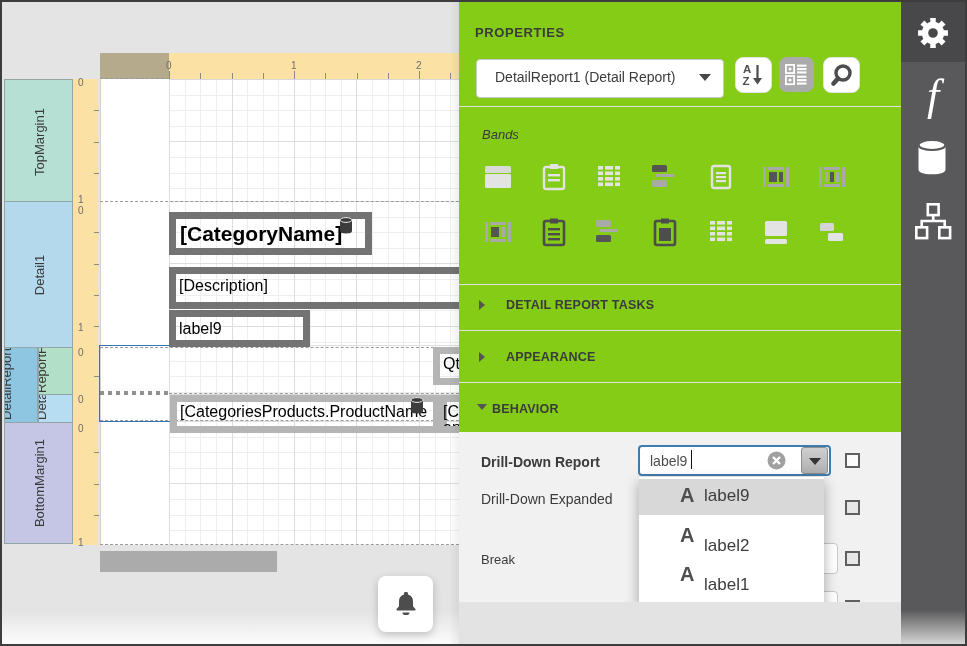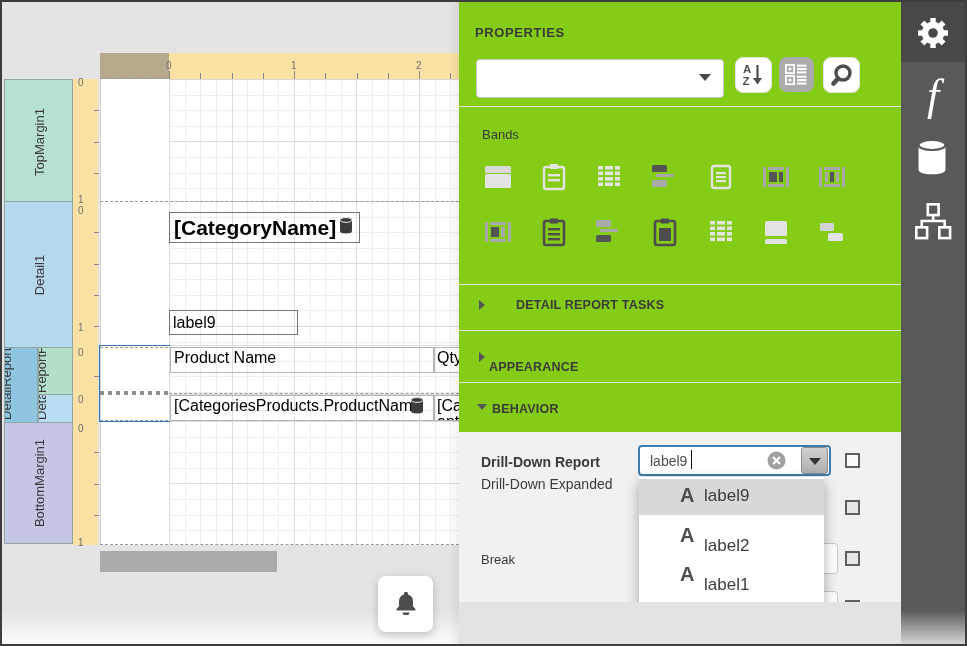--- a/index.html
+++ b/index.html
@@ -10,21 +10,21 @@
 #design{position:absolute;left:2px;top:2px;width:457px;height:642px;background:#e4e4e4;overflow:hidden;}
 .band-label{position:absolute;border:1px solid #94a5a5;color:#3a3a3a;font-size:13px;}
 .band-label{overflow:hidden;}
 .band-label span{position:absolute;left:50%;top:50%;transform:translate(-50%,-50%) rotate(-90deg);white-space:nowrap;}
 .band-label .bclip{position:absolute;left:calc(50% - 7px);bottom:2px;top:auto;white-space:nowrap;transform-origin:left bottom;transform:rotate(-90deg);}
 .gridband{position:absolute;background-image:
  repeating-linear-gradient(to right,#dddddd 0 1px,transparent 1px 62.5px),
  repeating-linear-gradient(to bottom,#dddddd 0 1px,transparent 1px 62.5px),
  repeating-linear-gradient(to right,#eeeeee 0 1px,transparent 1px 15.625px),
  repeating-linear-gradient(to bottom,#eeeeee 0 1px,transparent 1px 15.625px);}
-.ctrl{position:absolute;border:1px solid #737373;background:transparent;color:#000;overflow:hidden;}
+.ctrl{position:absolute;border:7px solid #737373;background:transparent;color:#000;overflow:hidden;}
 .hdash{position:absolute;border-top:1px dashed #9a9a9a;height:0;}
 .num{position:absolute;color:#6d6d6d;font-size:10px;}
 .vtick{position:absolute;background:#8a8a8a;width:1px;}
 .htick{position:absolute;background:#8a8a8a;height:1px;}
 
 #panel{position:absolute;left:459px;top:2px;width:442px;height:600px;background:#84cc16;overflow:hidden;}
 .sechead{position:absolute;font-weight:bold;font-size:12.5px;color:#3b3b3b;letter-spacing:0.2px;}
 .divider{position:absolute;left:0;width:442px;height:1px;background:#e2e2e2;}
 .proplabel{position:absolute;left:22px;font-size:13px;color:#3b3b3b;}
 .cb{position:absolute;left:386px;width:15px;height:15px;border:2px solid #5f5f5f;background:#fbfbfb;box-sizing:border-box;}
@@ -124,22 +124,22 @@
 
   <div class="a" style="left:97px;top:343px;width:71px;height:1px;background:#3176b3;"></div>
   <div class="a" style="left:97px;top:419px;width:71px;height:1px;background:#3176b3;"></div>
   <div class="a" style="left:97px;top:343px;width:1px;height:77px;background:#3176b3;"></div>
 
   <div class="ctrl" style="left:167px;top:210px;width:185px;height:29px;font-weight:bold;font-size:21px;line-height:30px;padding-left:4px;">[CategoryName]</div>
   <svg class="a" width="14" height="17" viewBox="0 0 14 17" style="left:337px;top:215px;">
         <path d="M1 3 Q1 0.5 7 0.5 Q13 0.5 13 3 L13 14 Q13 16.5 7 16.5 Q1 16.5 1 14 Z" fill="#3c3c3c"></path>
         <ellipse cx="7" cy="3" rx="6" ry="2.4" fill="#3c3c3c" stroke="#e9e9e9" stroke-width="1"></ellipse>
       </svg>
+  <div class="ctrl" style="left:167px;top:265px;width:292px;height:28px;font-size:16px;line-height:24px;padding-left:3px;border-right:none;">[Description]</div>
   <div class="ctrl" style="left:167px;top:308px;width:124px;height:23px;font-size:16px;line-height:23px;padding-left:3px;">label9</div>
-  <div class="ctrl" style="left:168px;top:345px;width:260px;height:24px;font-size:16px;line-height:20px;padding-left:3px;border-color:#b5b5b5;">Product Name</div>
   <div class="ctrl" style="left:431px;top:345px;width:28px;height:24px;font-size:16px;line-height:20px;padding-left:3px;border-color:#b5b5b5;border-right:none;">Qty</div>
   <div class="ctrl" style="left:168px;top:393px;width:260px;height:24px;font-size:16px;line-height:20px;padding-left:3px;border-color:#b5b5b5;">[CategoriesProducts.ProductName</div>
   <svg class="a" width="14" height="17" viewBox="0 0 14 17" style="left:408px;top:395px;">
         <path d="M1 3 Q1 0.5 7 0.5 Q13 0.5 13 3 L13 14 Q13 16.5 7 16.5 Q1 16.5 1 14 Z" fill="#3c3c3c"></path>
         <ellipse cx="7" cy="3" rx="6" ry="2.4" fill="#3c3c3c" stroke="#e9e9e9" stroke-width="1"></ellipse>
       </svg>
   <div class="ctrl" style="left:431px;top:393px;width:28px;height:24px;font-size:16px;border-color:#b5b5b5;border-right:none;">
         <span style="position:absolute;left:3px;top:1px;white-space:nowrap;">[Categ</span>
         <span style="position:absolute;left:3px;top:17px;white-space:nowrap;">antity</span>
       </div>
@@ -155,20 +155,21 @@
     <path d="M8.5 22.5 a3.5 2.6 0 0 0 7 0 z" fill="#4d4d4d"></path>
   </svg>
 
   <div class="a" style="left:447px;top:0;width:10px;height:642px;background:linear-gradient(to right,rgba(0,0,0,0),rgba(0,0,0,0.06));"></div>
 </div>
 
 <div id="panel">
   <div class="a" style="left:16px;top:23px;font-weight:bold;font-size:13px;color:#3b3b3b;letter-spacing:0.6px;">PROPERTIES</div>
 
   <div class="a" style="left:17px;top:57px;width:246px;height:37px;border:1px solid #c8c8c8;border-radius:4px;background:#fff;"></div>
+  <div class="a" style="left:36px;top:67px;font-size:14px;color:#3b3b3b;">DetailReport1 (Detail Report)</div>
   <div class="a" style="left:240px;top:72px;width:0;height:0;border-left:6.5px solid transparent;border-right:6.5px solid transparent;border-top:7.5px solid #474747;"></div>
 
   <div class="a" style="left:276px;top:55px;width:35px;height:34px;border:1px solid #e2e2e2;border-radius:8px;background:#fff;"></div>
   <svg class="a" width="35" height="34" viewBox="0 0 35 34" style="left:276px;top:55px;">
     <text x="8" y="16" font-size="11.5" font-weight="bold" fill="#4d4d4d" font-family="Liberation Sans">A</text>
     <text x="7.5" y="28" font-size="11.5" font-weight="bold" fill="#4d4d4d" font-family="Liberation Sans">Z</text>
     <path d="M22.5 8 L22.5 22" stroke="#4d4d4d" stroke-width="2.2" fill="none"></path>
     <path d="M18 21 L27 21 L22.5 27.5 Z" fill="#4d4d4d"></path>
   </svg>
 
@@ -188,21 +189,21 @@
           <rect x="14" y="20.5" width="9.5" height="2.1"></rect>
     </g>
   </svg>
 
   <div class="a" style="left:364px;top:55px;width:35px;height:34px;border:1px solid #e2e2e2;border-radius:8px;background:#fff;"></div>
   <svg class="a" width="35" height="34" viewBox="0 0 35 34" style="left:364px;top:55px;">
     <circle cx="20" cy="16" r="7" fill="none" stroke="#4d4d4d" stroke-width="3.4"></circle>
     <path d="M15 21.5 L10.5 26.5" stroke="#4d4d4d" stroke-width="4.6" stroke-linecap="round"></path>
   </svg>
   <div class="divider" style="top:104px;"></div>
-  <div class="a" style="left:23px;top:125px;font-size:13px;color:#3b3b3b;">Bands</div>
+  <div class="a" style="left:23px;top:125px;font-size:13px;color:#3b3b3b;font-style:italic;">Bands</div>
 
   <div id="bandicons">
         <svg class="a" width="28" height="30" viewBox="0 0 28 30" style="left:25px;top:161px;">
           <rect x="1" y="3" width="26" height="7" rx="1.5" fill="#d9d9d9"></rect>
           <rect x="1" y="11" width="26" height="14" rx="1.5" fill="#e3e3e3"></rect>
         </svg>
         <svg class="a" width="28" height="30" viewBox="0 0 28 30" style="left:81px;top:161px;">
           <rect x="4" y="4" width="20" height="22" rx="2" fill="none" stroke="#e3e3e3" stroke-width="2.4"></rect>
           <rect x="10" y="1" width="8" height="5" fill="#e3e3e3"></rect>
           <rect x="8" y="11" width="12" height="2.4" fill="#e3e3e3"></rect>
@@ -296,35 +297,35 @@
         <svg class="a" width="28" height="30" viewBox="0 0 28 30" style="left:359px;top:216px;">
           <rect x="2" y="5" width="14" height="8" rx="1.5" fill="#d4d4d4"></rect>
           <rect x="10" y="15" width="15" height="8" rx="1.5" fill="#e3e3e3"></rect>
         </svg>
       </div>
   <div class="divider" style="top:282px;"></div>
 
   <svg class="a" width="8" height="12" viewBox="0 0 8 12" style="left:19px;top:297px;">
         <path d="M1 1 L7 6 L1 11 Z" fill="#555"></path>
       </svg>
-  <div class="sechead" style="left:45px;top:296px;padding-left:12px;">DETAIL REPORT TASKS</div>
+  <div class="sechead" style="left:35px;top:296px;padding-left:12px;">DETAIL REPORT TASKS</div>
   <div class="divider" style="top:328px;"></div>
   <svg class="a" width="8" height="12" viewBox="0 0 8 12" style="left:19px;top:349px;">
         <path d="M1 1 L7 6 L1 11 Z" fill="#555"></path>
       </svg>
-  <div class="sechead" style="left:30px;top:348px;margin-top:10px;">APPEARANCE</div>
+  <div class="sechead" style="left:47px;top:348px;">APPEARANCE</div>
   <div class="divider" style="top:380px;"></div>
   <svg class="a" width="12" height="8" viewBox="0 0 12 8" style="left:17px;top:401px;">
         <path d="M1 1 L11 1 L6 7 Z" fill="#555"></path>
       </svg>
   <div class="sechead" style="left:33px;top:400px;">BEHAVIOR</div>
 
   <div class="a" style="left:0;top:430px;width:442px;height:202px;background:#f1f1f1;"></div>
   <div class="proplabel" style="top:452px;font-weight:bold;font-size:14px;">Drill-Down Report</div>
-  <div class="proplabel" style="top:474px;font-size:14px;">Drill-Down Expanded</div>
+  <div class="proplabel" style="top:489px;font-size:14px;">Drill-Down Expanded</div>
   <div class="proplabel" style="top:550px;">Break</div>
   <div class="proplabel" style="top:598px;">Page Break</div>
 
   <div class="editor-sliver" style="top:541px;"></div>
   <div class="editor-sliver" style="top:589px;"></div>
 
   <div class="a" style="left:179px;top:443px;width:189px;height:27px;border:2px solid #3f7cae;border-radius:4px;background:#fff;"></div>
   <div class="a" style="left:191px;top:451px;font-size:14px;color:#4d4d4d;">label9</div>
   <div class="a" style="left:232px;top:448px;width:1px;height:19px;background:#111;"></div>
   <svg class="a" width="19" height="19" viewBox="0 0 19 19" style="left:308px;top:449px;">

